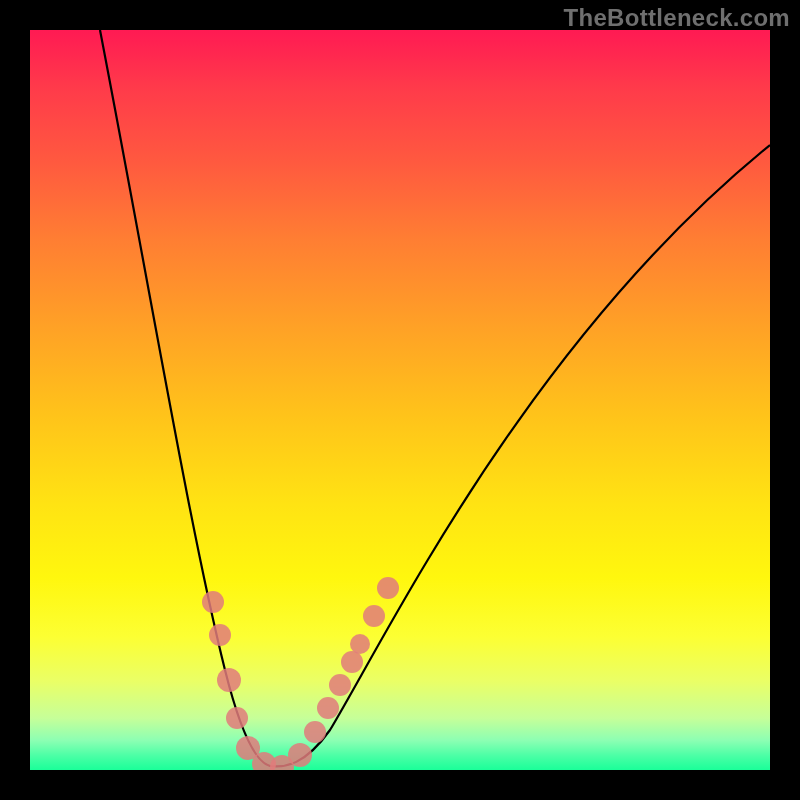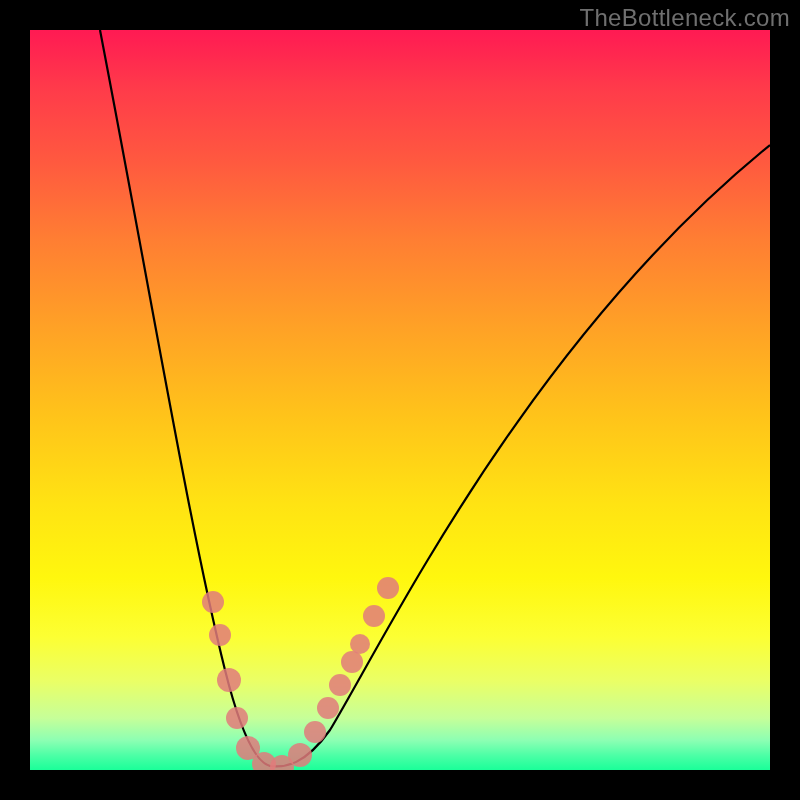--- a/index.html
+++ b/index.html
@@ -42,21 +42,21 @@
       #1aff99 100%
     );
   }
   .watermark {
     position: absolute;
     top: 4px;
     right: 10px;
     color: #6f6f6f;
     font-size: 24px;
     letter-spacing: 0.3px;
-    font-weight: 400;
+    font-weight: 700;
   }
   svg.curve {
     position: absolute;
     top: 0;
     left: 0;
   }
 </style>
 </head>
 <body>
 

